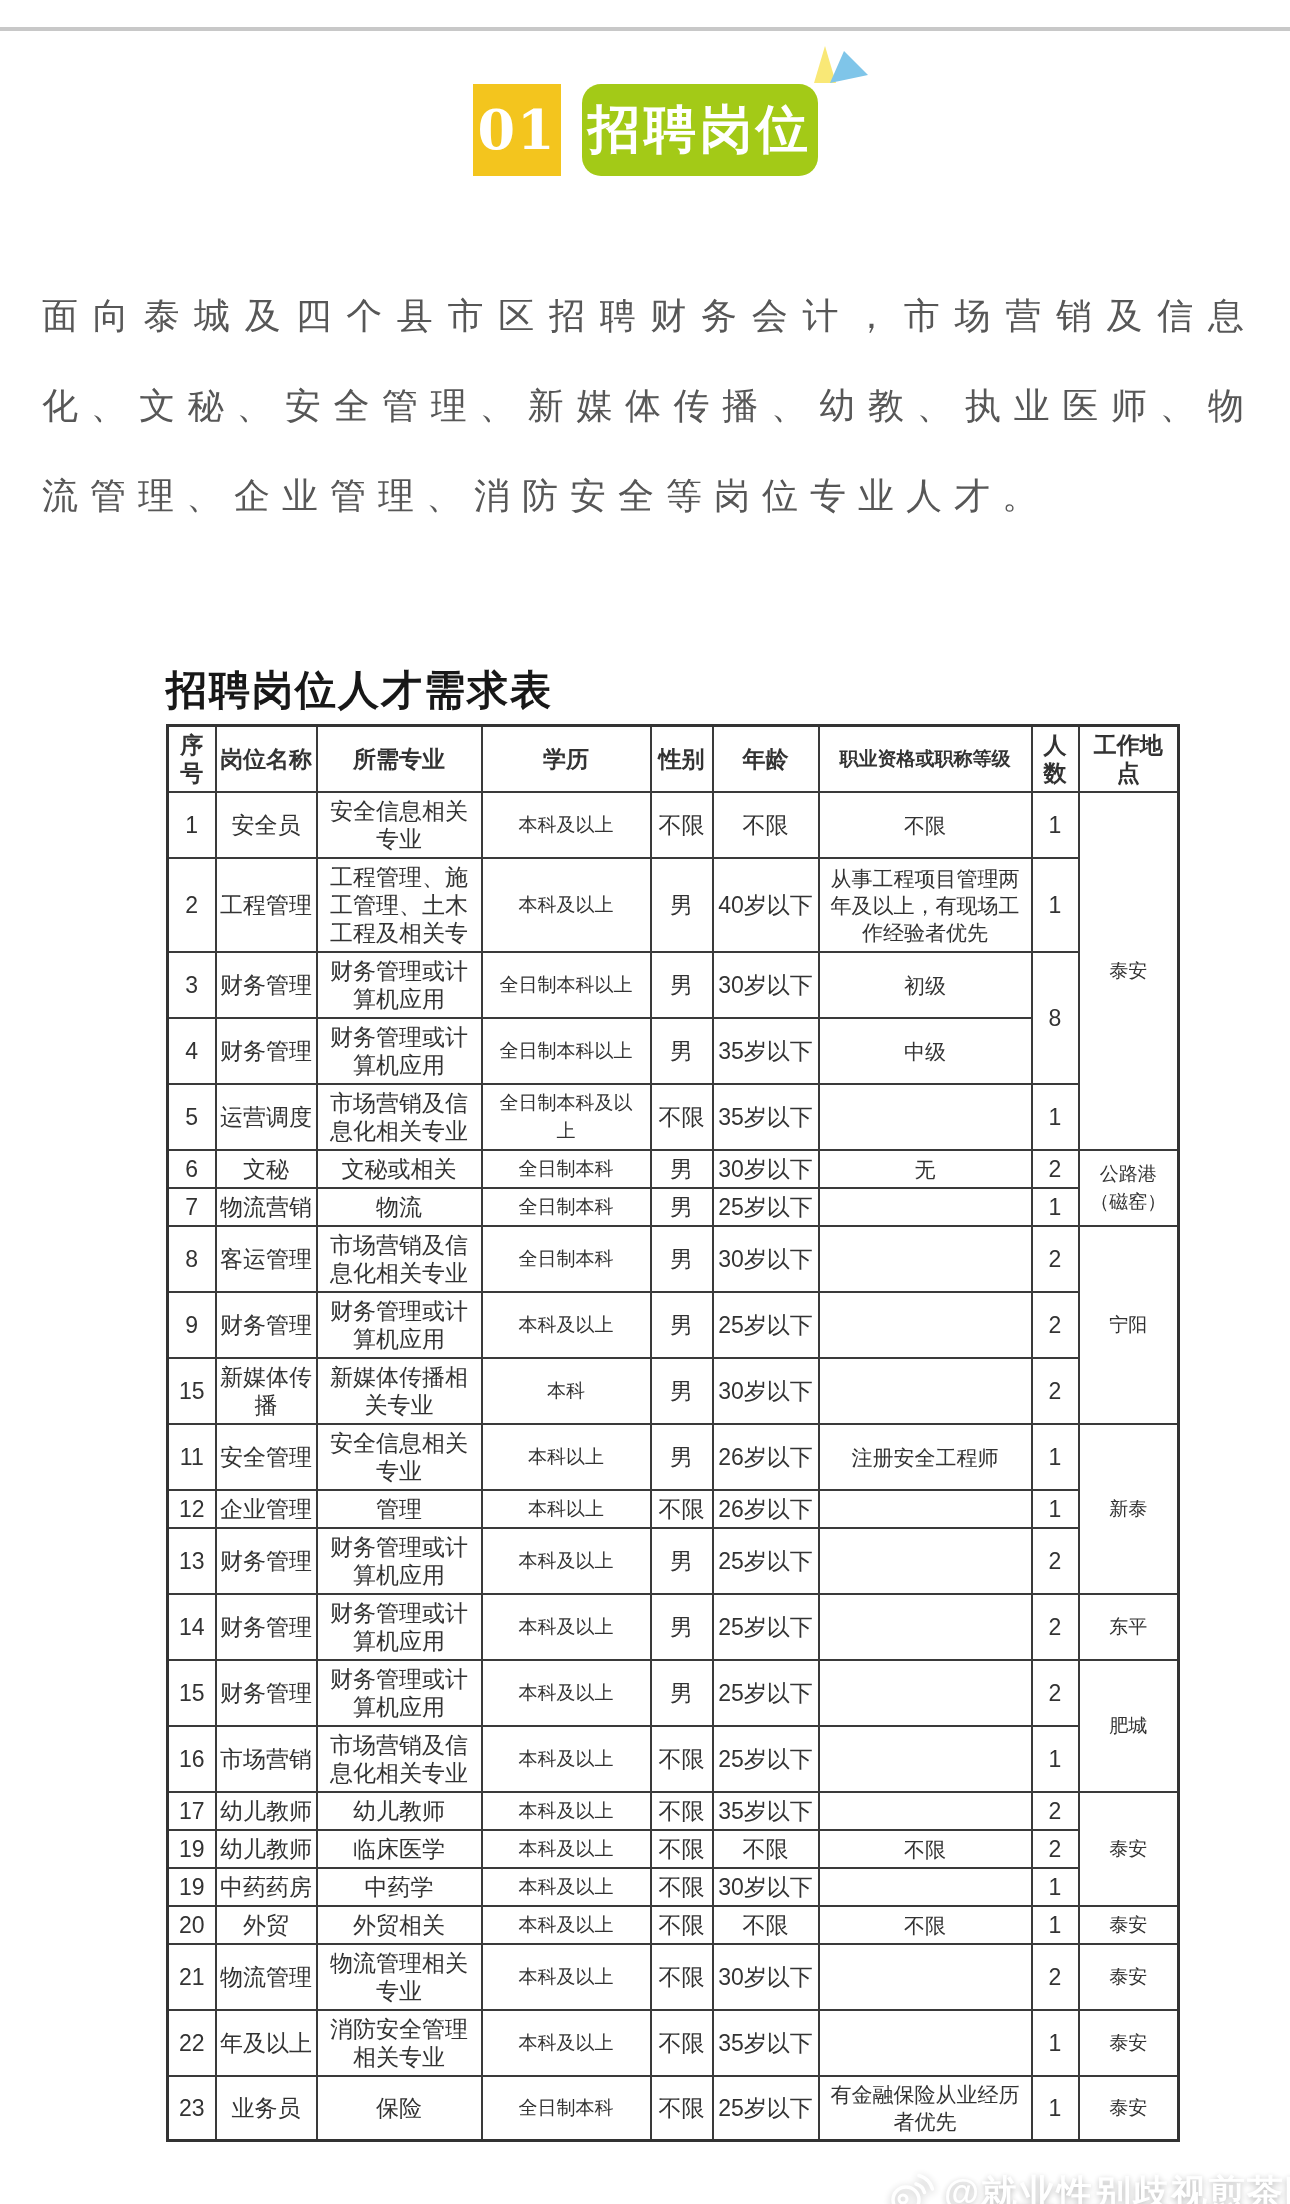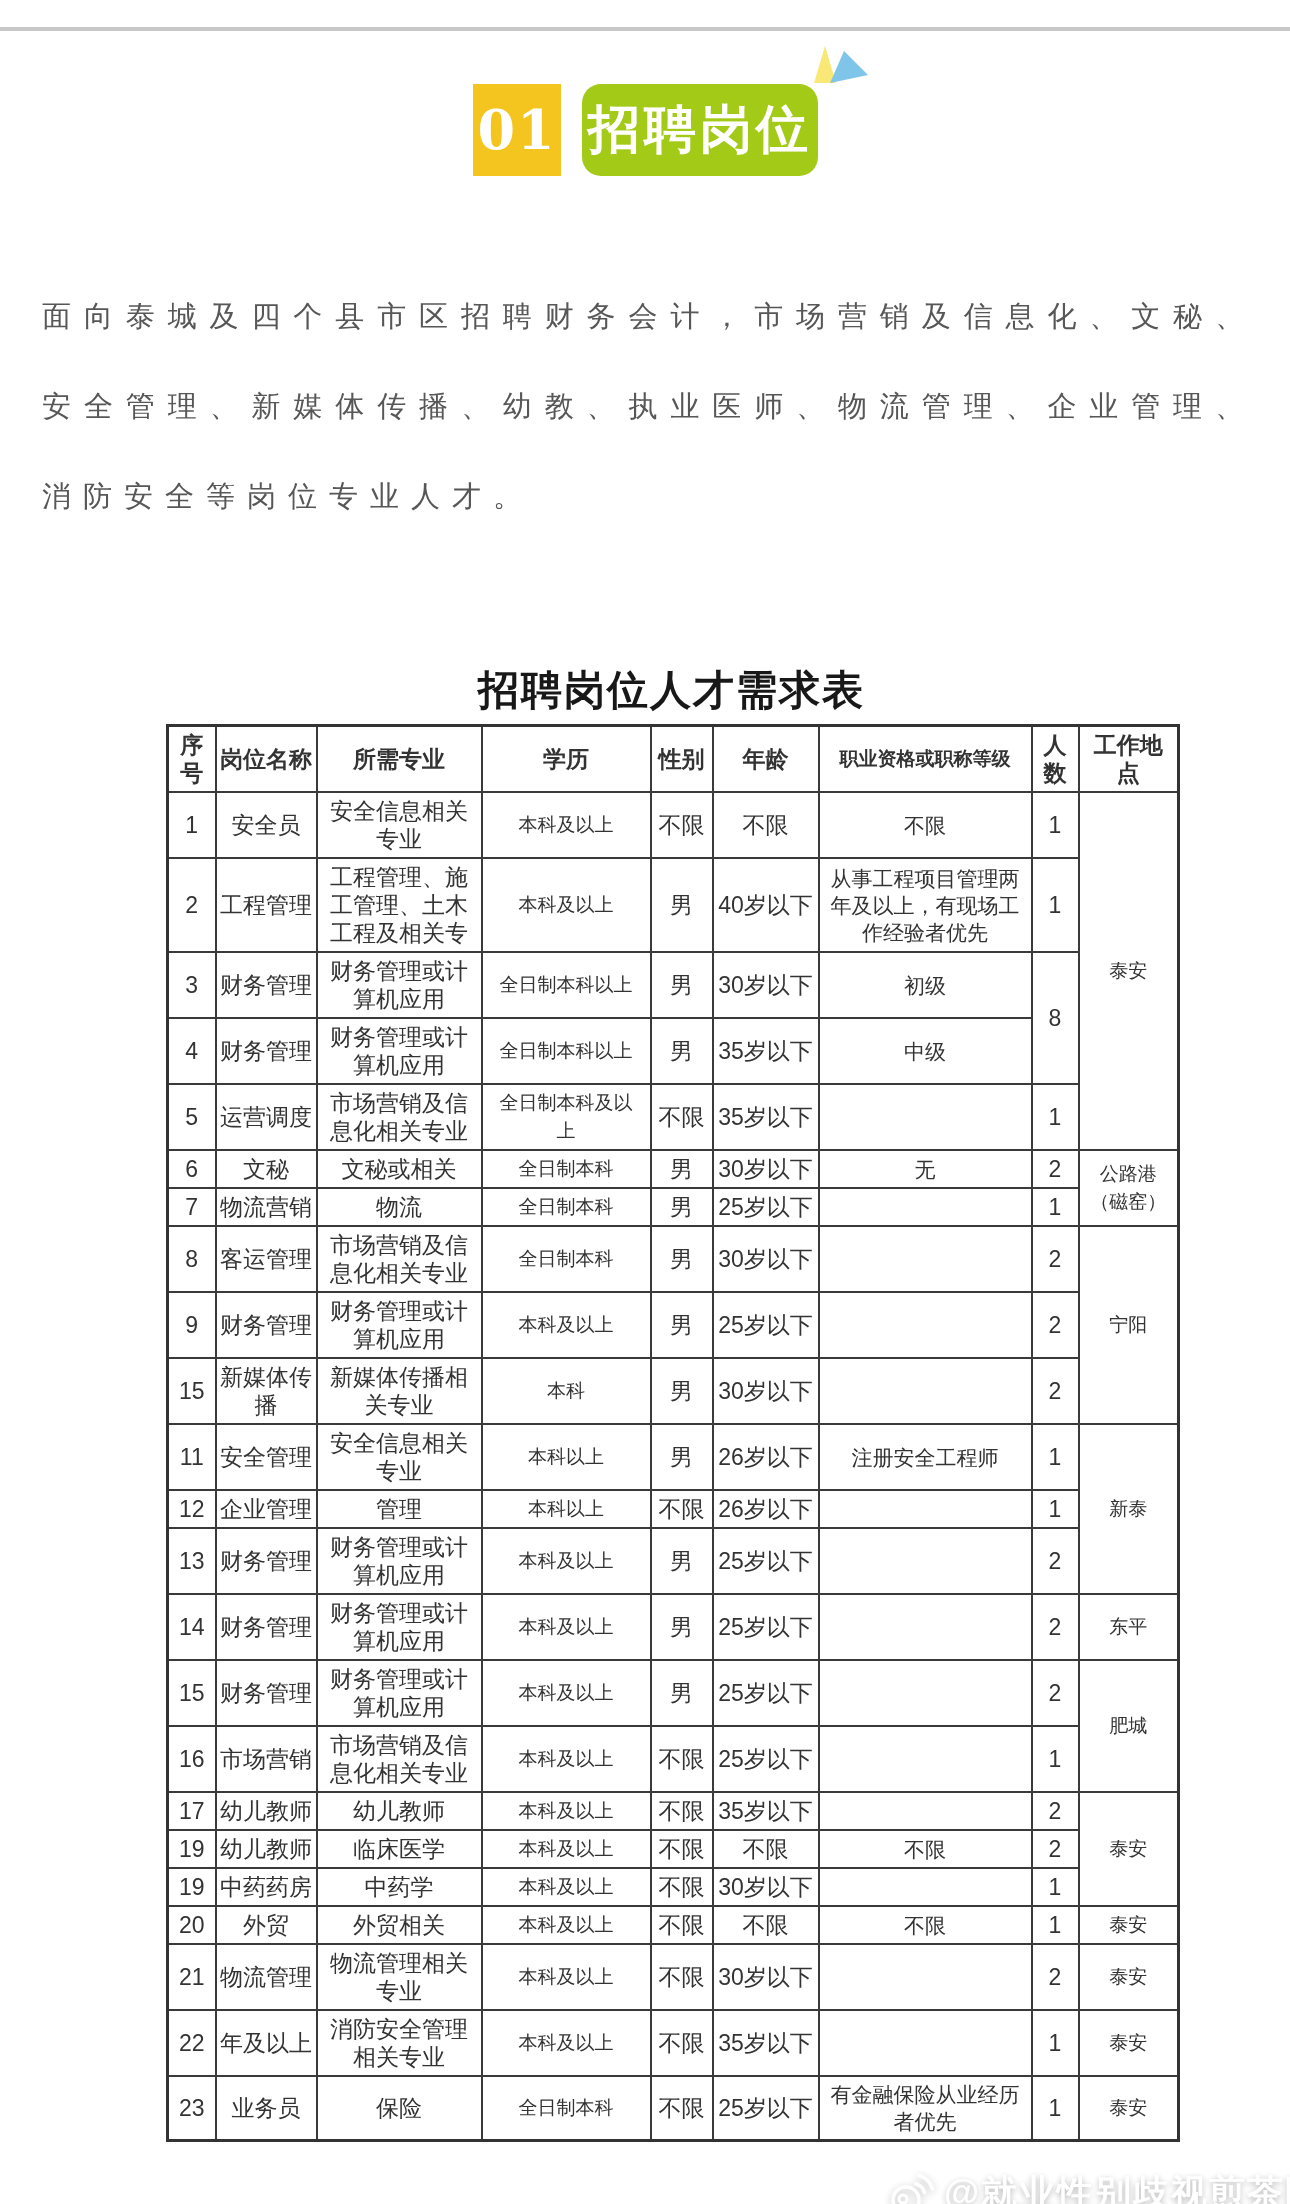--- a/index.html
+++ b/index.html
@@ -37,29 +37,29 @@
     font-size: 52px; font-weight: bold; letter-spacing: 4px; border-radius: 19px;
   }
   .corner-decoration {
     position: absolute; left: 810px; top: 16px;
     width: 62px; height: 42px;
   }
   
   .intro {
     position: absolute; left: 42px; top: 244px;
     width: 1214px;
-    font-size: 29px; line-height: 90px; letter-spacing: 12px;
+    font-size: 36px; line-height: 90px; letter-spacing: 12px;
     color: #575757;
     text-align: justify;
   }
   
   .table-title {
     position: absolute; left: 166px; top: 636px;
     width: 1011px; height: 52px;
-    text-align: center;
+    text-align: left;
     font-size: 41px; font-weight: bold; color: #181818;
     letter-spacing: 2px;
   }
   .req-table {
     position: absolute; left: 166px; top: 697px;
     width: 1011px;
     border-collapse: collapse;
     table-layout: fixed;
     border: 3px solid #333333;
   }

